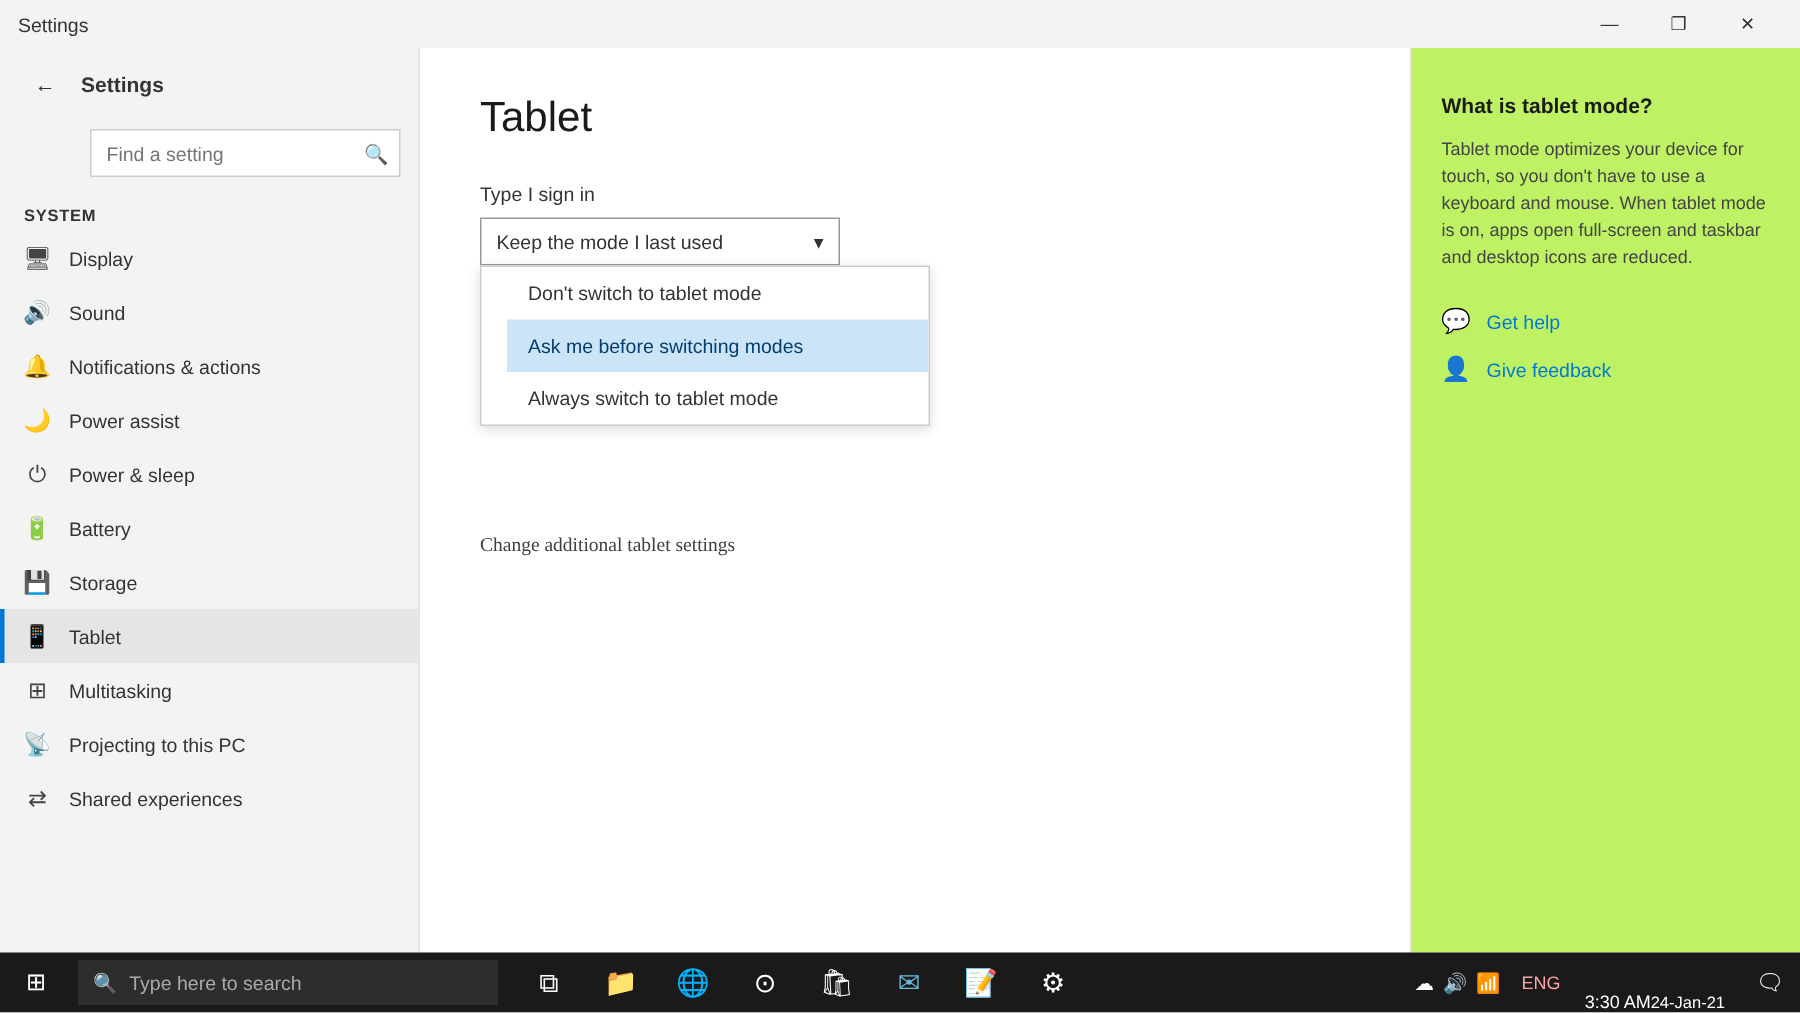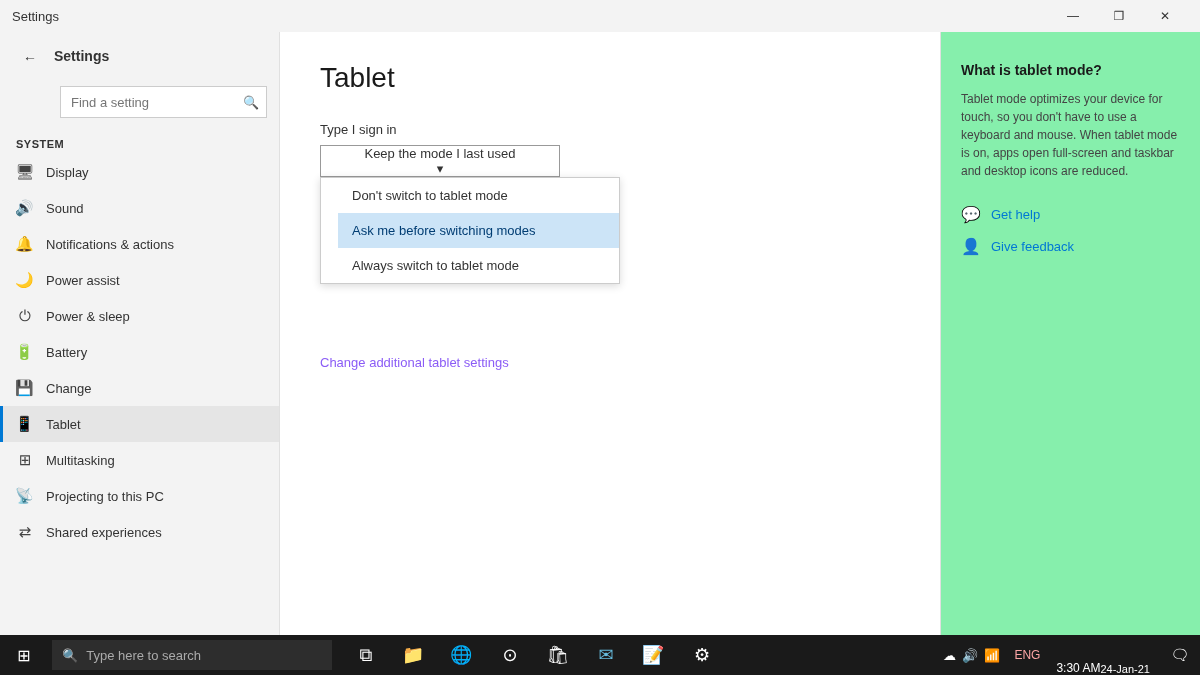--- a/index.html
+++ b/index.html
@@ -174,21 +174,20 @@
       height: 32px;
       border: 1px solid #999;
       background: white;
       display: flex;
       align-items: center;
       justify-content: space-between;
       padding: 0 10px;
       cursor: pointer;
       font-size: 13px;
       color: #333;
-      flex-direction: column;
     }
 
     .dropdown-menu {
       position: absolute;
       top: 32px;
       left: 0;
       width: 300px;
       background: white;
       border: 1px solid #ccc;
       box-shadow: 0 2px 8px rgba(0,0,0,0.15);
@@ -202,31 +201,32 @@
       cursor: pointer;
     }
     .dropdown-item.selected {
       background: #cce4f7;
       color: #003d73;
     }
 
     .change-settings-link {
       display: inline-block;
       font-size: 13px;
-      color: #8b5cf6;
+      color: #404040;
       text-decoration: none;
       margin-top: 8px;
       cursor: pointer;
+      font-family: Liberation Serif, serif;
     }
 
     
     .right-panel {
       width: 260px;
       padding: 30px 20px;
-      background: #86efac;
+      background: #bef264;
       border-left: 1px solid #e0e0e0;
       flex-shrink: 0;
     }
 
     .info-title {
       font-size: 14px;
       font-weight: 600;
       color: #1a1a1a;
       margin-bottom: 12px;
     }
@@ -415,21 +415,21 @@
     <div class="nav-item">
       <span class="nav-icon">⏻</span>
       <span>Power &amp; sleep</span>
     </div>
     <div class="nav-item">
       <span class="nav-icon">🔋</span>
       <span>Battery</span>
     </div>
     <div class="nav-item">
       <span class="nav-icon">💾</span>
-      <span>Change</span>
+      <span>Storage</span>
     </div>
     <div class="nav-item active">
       <span class="nav-icon">📱</span>
       <span>Tablet</span>
     </div>
     <div class="nav-item">
       <span class="nav-icon">⊞</span>
       <span>Multitasking</span>
     </div>
     <div class="nav-item">

